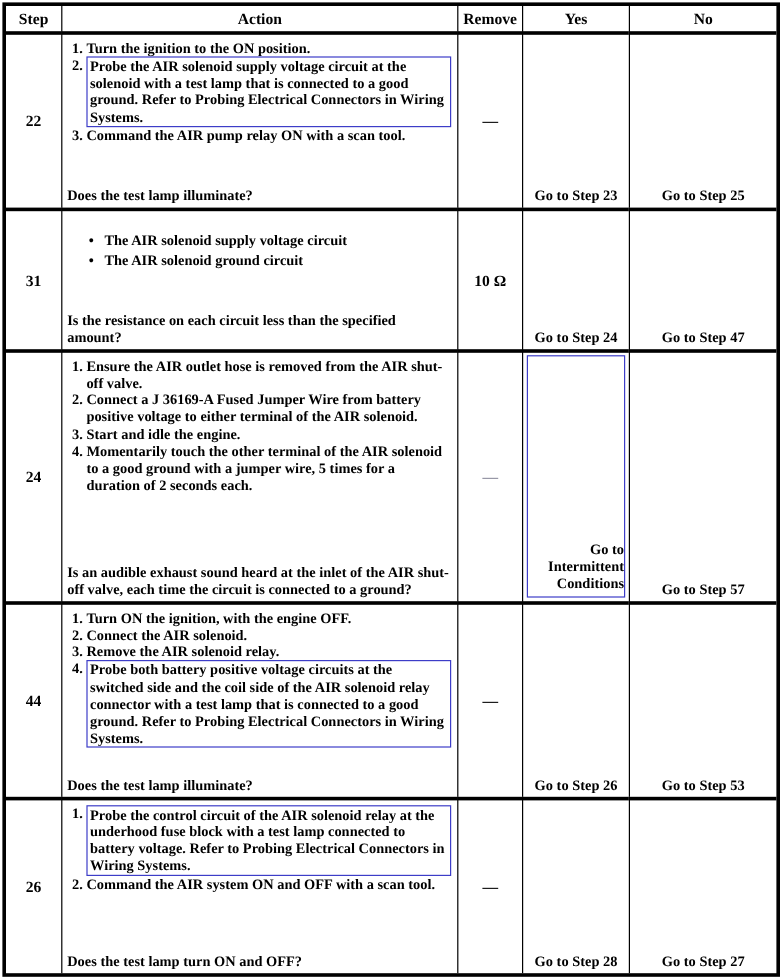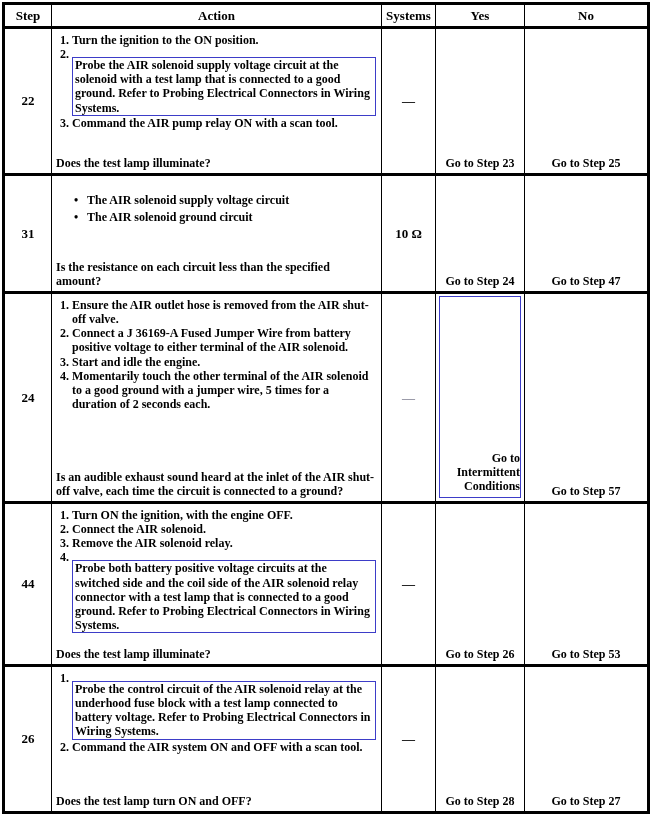--- a/index.html
+++ b/index.html
@@ -24,39 +24,39 @@
   .action { display:flex; flex-direction:column; justify-content:space-between; padding:4px 5px 3px 4px; }
   .values { display:flex; align-items:center; justify-content:center; font-size:13px; }
   .values.muted { color:var(--muted-dash); }
   .goto   { display:flex; flex-direction:column; justify-content:flex-end; align-items:center; text-align:right; padding:2px 3px 3px; }
 
   .li { display:flex; align-items:flex-start; }
   .num { flex:0 0 16px; padding-left:4px; }
   .li.bullet { margin:3px 0 3px 14px; }
   .li.bullet .num { flex:0 0 17px; }
   .txt { flex:1; }
-  .txt.boxed { border:1px solid var(--link-box); padding:0 2px;margin-top:10px; }
+  .txt.boxed { border:1px solid var(--link-box); padding:0 2px; }
   .list.bullets { margin-top:13px; }
 
   .yes-box {
     align-self:stretch; flex:1;
     border:1px solid var(--link-box);
     display:flex; flex-direction:column; justify-content:flex-end; align-items:center;
     padding-bottom:4px;
   }
 </style>
 </head>
 <body>
 
 <div class="tbl">
 
   <div class="rowgrp hdr">
     <div class="cell c-first">Step</div>
     <div class="cell">Action</div>
-    <div class="cell">Systems</div>
+    <div class="cell">Remove</div>
     <div class="cell">Yes</div>
     <div class="cell">No</div>
   </div>
 
   <div class="rowgrp">
     <div class="cell c-first step">22</div>
     <div class="cell action">
       <div class="list">
         <div class="li">
           <span class="num">1.</span>

